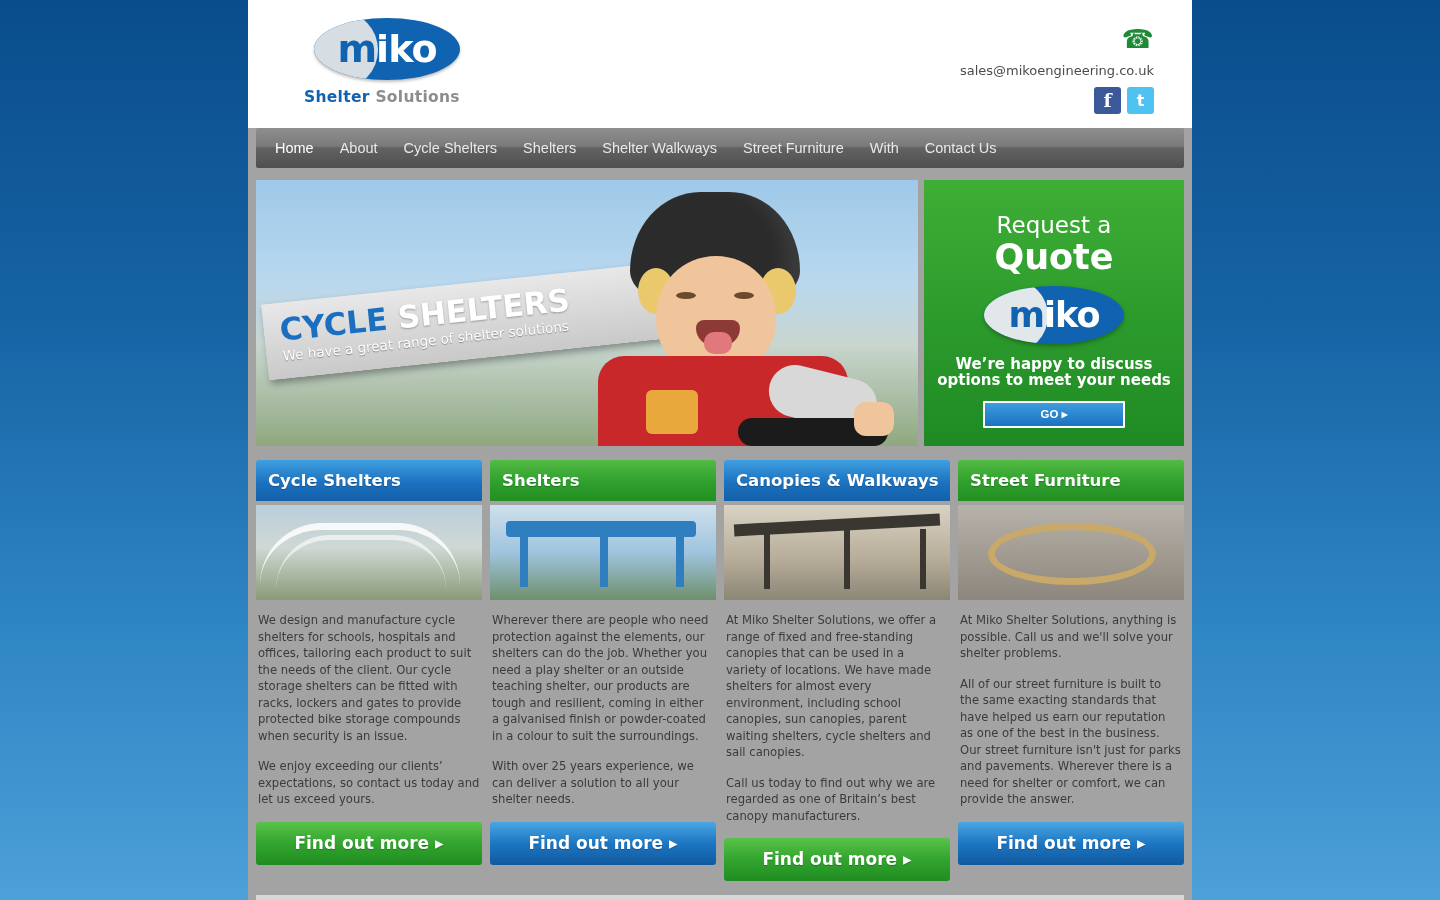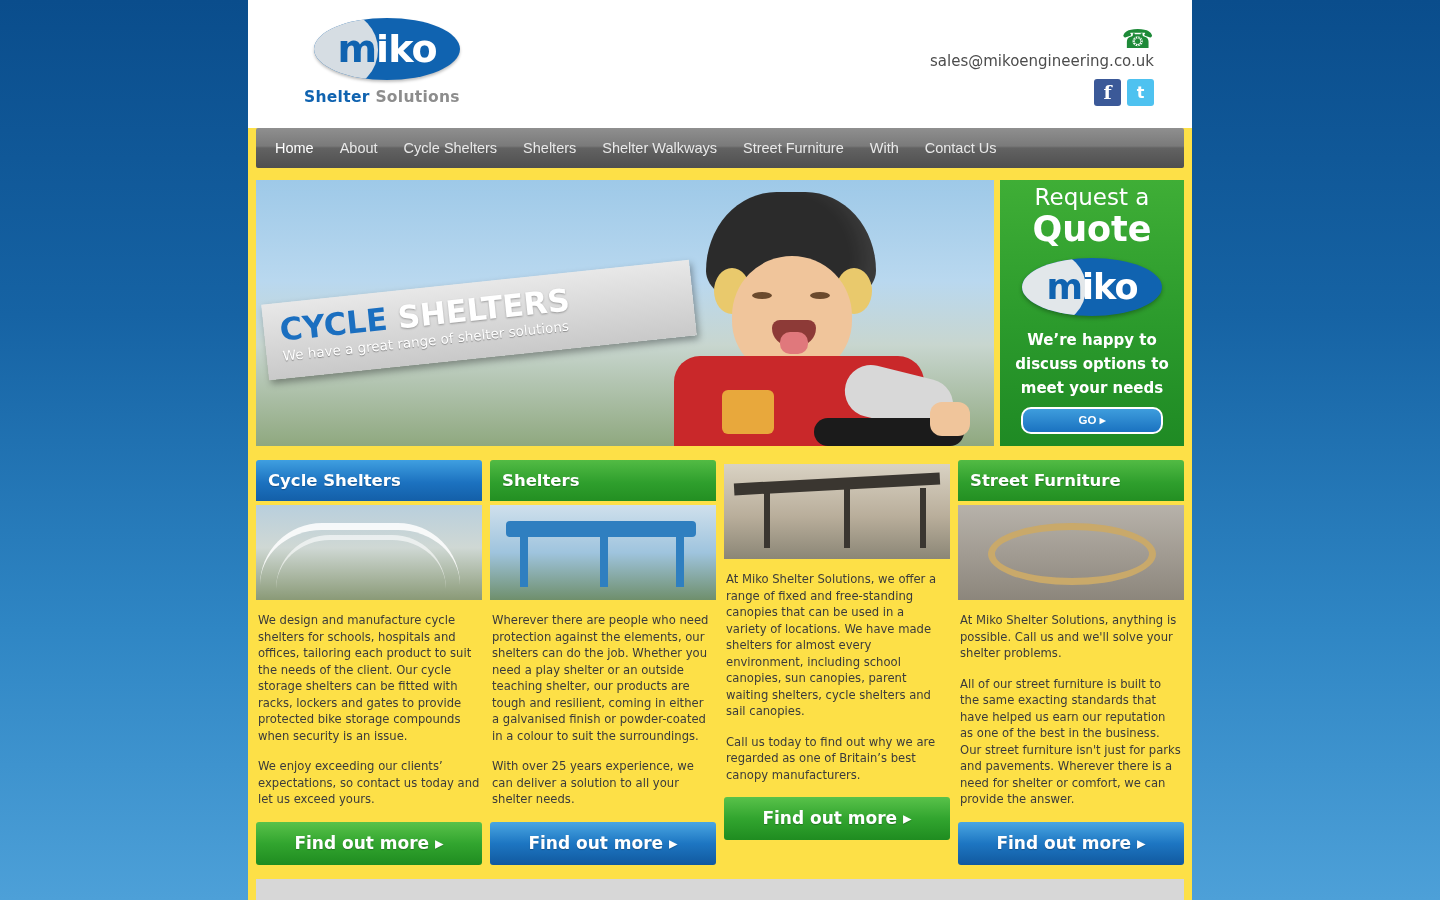--- a/index.html
+++ b/index.html
@@ -9,21 +9,21 @@
     overflow: hidden;
     font-family: "Liberation Sans", sans-serif;
   }
   body {
     background: linear-gradient(180deg, #0a4d8c 0%, #1663a4 35%, #2f86c4 70%, #4da0d8 100%);
   }
   .page {
     position: absolute;
     left: 248px; top: 0;
     width: 944px; height: 900px;
-    background: #fde047;
+    background: #a3a3a3;
     overflow: hidden;
   }
 
   
   .header {
     position: relative;
     height: 128px;
     background: #ffffff;
   }
   .logo {
@@ -87,22 +87,22 @@
     line-height: 1;
   }
   .phone-num {
     font-size: 27px;
     font-weight: bold;
     color: #1063b0;
     letter-spacing: .5px;
     font-family: "DejaVu Sans", sans-serif;
   }
   .email {
-    margin-top: 0;
-    font-size: 15px;
+    margin-top: 11px;
+    font-size: 13px;
     color: #4c4c4c;
     font-family: "DejaVu Sans", sans-serif;
   }
   .socials {
     margin-top: 9px;
     display: flex;
     gap: 6px;
     justify-content: flex-end;
   }
   .social {
@@ -263,25 +263,25 @@
   }
   .kid .logo-patch {
     position: absolute;
     left: 78px; top: 210px;
     width: 52px; height: 44px;
     background: #e8a83c;
     border-radius: 6px;
   }
 
   .quote-box {
-    width: 184px;
+    width: 260px;
     background: linear-gradient(180deg,#3fae36 0%, #2b9a2c 55%, #1f8a24 100%);
     position: relative;
     text-align: center;
-    padding-top: 4px;
+    padding-top: 32px;
   }
   .quote-box .q1 {
     color: #fff; font-size: 23px;
     font-family: "DejaVu Sans", sans-serif;
   }
   .quote-box .q2 {
     color: #fff; font-size: 35px;
     font-weight: bold; line-height: 38px;
     font-family: "DejaVu Sans", sans-serif;
   }
@@ -306,30 +306,30 @@
     position: absolute; left:0; right:0; top:0; bottom:0;
     color: #fff; font-size: 35px; font-weight: bold;
     line-height: 58px; letter-spacing: -1px;
     font-family: "DejaVu Sans", sans-serif;
   }
   .quote-logo span i { color: #1063b0; font-style: normal; }
   .quote-txt {
     color: #fff;
     font-size: 15px;
     font-weight: bold;
-    line-height: 24px;
+    line-height: 16px;
     margin-top: 12px;
     font-family: "DejaVu Sans", sans-serif;
   }
   .go-btn {
-    margin: 7px auto 0 auto;
+    margin: 13px auto 0 auto;
     width: 142px; height: 27px;
     background: linear-gradient(180deg,#3e9ddd 0%, #1a72c0 100%);
     border: 2px solid #ffffff;
-    border-radius: 10px;
+    border-radius: 1px;
     color: #fff;
     font-size: 11.5px;
     font-weight: bold;
     line-height: 23px;
     cursor: pointer;
   }
 
   
   .cards {
     margin: 14px 8px 0 8px;
@@ -534,20 +534,21 @@
         <div class="post3"></div>
       </div>
       <div class="card-body">
         <p>Wherever there are people who need protection against the elements, our shelters can do  the job.  Whether you need a play shelter or an outside teaching shelter, our products are tough and resilient, coming in either a galvanised finish or powder-coated in a colour to suit the surroundings.</p>
         <p>With over 25 years experience, we can deliver a solution to all your shelter needs.</p>
       </div>
       <div class="card-btn btn-blue">Find out more ▸</div>
     </div>
 
     <div class="card">
+      <div class="card-head head-blue">Canopies &amp; Walkways</div>
       <div class="card-img img3">
         <div class="canopy"></div>
         <div class="p1"></div>
         <div class="p2"></div>
         <div class="p3"></div>
       </div>
       <div class="card-body">
         <p>At Miko Shelter Solutions, we offer a range of fixed and free-standing canopies that can be used in a variety of locations.  We have made shelters for almost every environment, including school canopies, sun canopies, parent waiting shelters, cycle shelters and sail canopies.</p>
         <p>Call us today to find out why we are regarded as one of Britain’s best canopy manufacturers.</p>
       </div>

